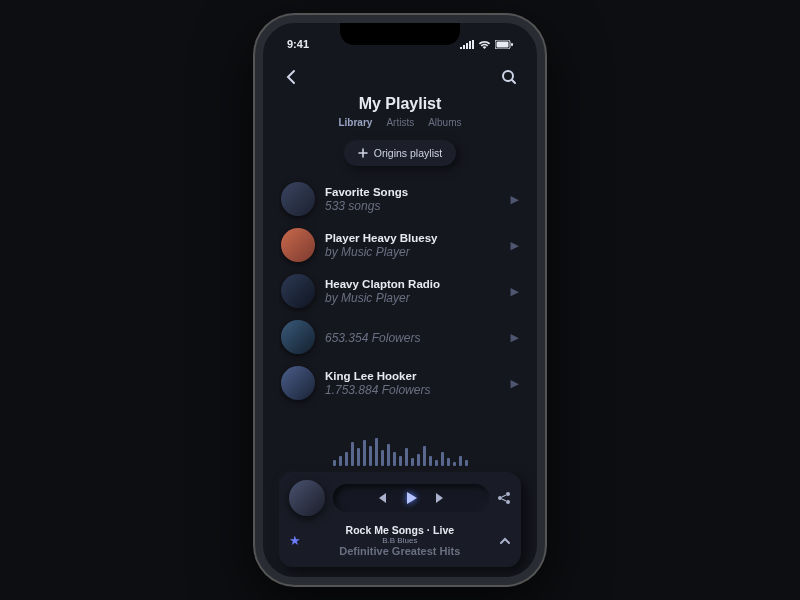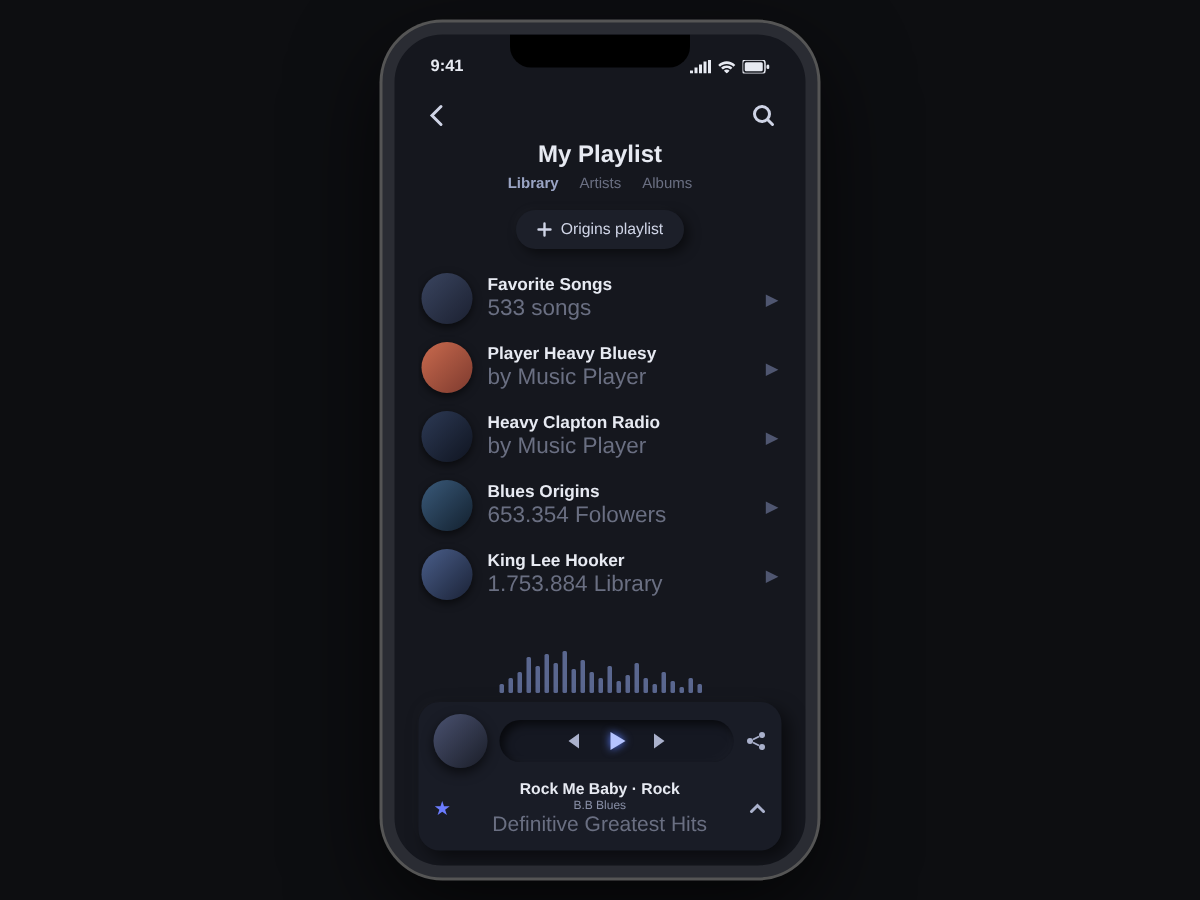--- a/index.html
+++ b/index.html
@@ -58,21 +58,21 @@
     padding: 6px 2px; cursor: pointer;
   }
   .cover {
     width: 34px; height: 34px; border-radius: 50%;
     background: linear-gradient(135deg,#3a4560,#1b2030);
     box-shadow: 0 2px 6px rgba(0,0,0,.6);
     flex-shrink: 0;
   }
   .row-text { flex: 1; }
   .row-title { font-size: 11.5px; font-weight: 700; }
-  .row-sub { font-size: 15px; color: #6a6f82; margin-top: 1px; }
+  .row-sub { font-size: 12px; color: #6a6f82; margin-top: 1px; font-style: italic; }
   .play-small { color: #4f5670; font-size: 11px; }
   .equalizer {
     height: 30px; display: flex; align-items: flex-end; gap: 3px;
     justify-content: center; margin-top: 4px;
   }
   .equalizer span {
     width: 3px; background: #5a678f; border-radius: 1px;
   }
   .player {
     margin-top: 6px;
@@ -95,21 +95,21 @@
   .ctrl { color: #aab1cc; cursor: pointer; display: flex; }
   .ctrl.main { color: #b5c4ff; filter: drop-shadow(0 0 3px #5a7cff); }
   .share { color: #aab1cc; cursor: pointer; }
   .player-bottom {
     display: flex; align-items: center; gap: 10px; margin-top: 8px;
   }
   .fav { color: #6b7cff; cursor: pointer; font-size: 13px; }
   .track-info { flex: 1; text-align: center; }
   .track-title { font-size: 10.5px; font-weight: 700; }
   .track-artist { font-size: 8px; color: #888fa6; }
-  .track-album { font-size: 14px; color: #6a6f82; }
+  .track-album { font-size: 11px; color: #6a6f82; font-weight: bold; }
   .expand { color: #aab1cc; cursor: pointer; }
   svg { display: block; }
 </style>
 </head>
 <body>
 
 <div class="phone">
   <div class="notch"></div>
 
   <div class="statusbar">
@@ -180,30 +180,29 @@
       <div class="cover" style="background:linear-gradient(135deg,#2d3a55,#0f1420)"></div>
       <div class="row-text">
         <div class="row-title">Heavy Clapton Radio</div>
         <div class="row-sub">by Music Player</div>
       </div>
       <div class="play-small">▶</div>
     </div>
     <div class="row">
       <div class="cover" style="background:linear-gradient(135deg,#3a5a7a,#12202e)"></div>
       <div class="row-text">
-        <div class="row-title">Blues Origins</div>
         <div class="row-sub">653.354 Folowers</div>
       </div>
       <div class="play-small">▶</div>
     </div>
     <div class="row">
       <div class="cover" style="background:linear-gradient(135deg,#4a5e8a,#1a2236)"></div>
       <div class="row-text">
         <div class="row-title">King Lee Hooker</div>
-        <div class="row-sub">1.753.884 Library</div>
+        <div class="row-sub">1.753.884 Folowers</div>
       </div>
       <div class="play-small">▶</div>
     </div>
   </div>
 
   <div class="equalizer">
     <span style="height:6px"></span>
       <span style="height:10px"></span>
       <span style="height:14px"></span>
     <span style="height:24px"></span>
@@ -253,21 +252,21 @@
             <circle cx="11" cy="3" r="2" fill="#aab1cc"></circle>
             <circle cx="3" cy="7" r="2" fill="#aab1cc"></circle>
             <circle cx="11" cy="11" r="2" fill="#aab1cc"></circle>
             <path stroke="#aab1cc" stroke-width="1.3" d="M9 4L5 6M5 8l4 2"></path>
           </svg>
       </div>
     </div>
     <div class="player-bottom">
       <div class="fav">★</div>
       <div class="track-info">
-        <div class="track-title">Rock Me Baby · Rock</div>
+        <div class="track-title">Rock Me Songs · Live</div>
         <div class="track-artist">B.B Blues</div>
         <div class="track-album">Definitive Greatest Hits</div>
       </div>
       <div class="expand">
         <svg width="12" height="8" viewBox="0 0 12 8">
             <path fill="none" stroke="#aab1cc" stroke-width="2" stroke-linecap="round" d="M2 6l4-4 4 4"></path>
           </svg>
       </div>
     </div>
   </div>

